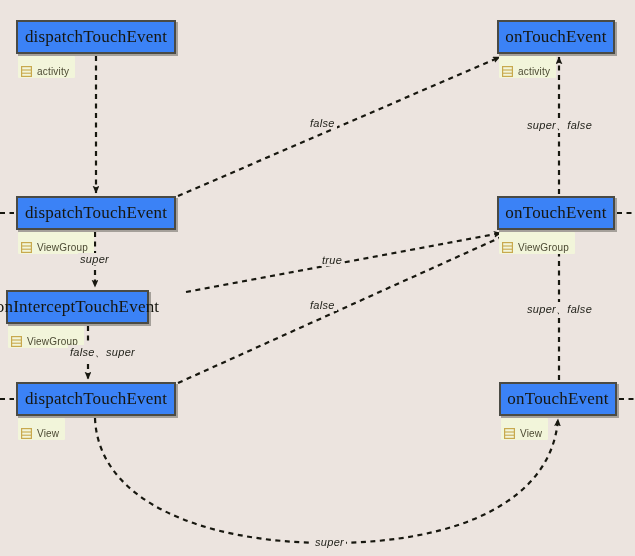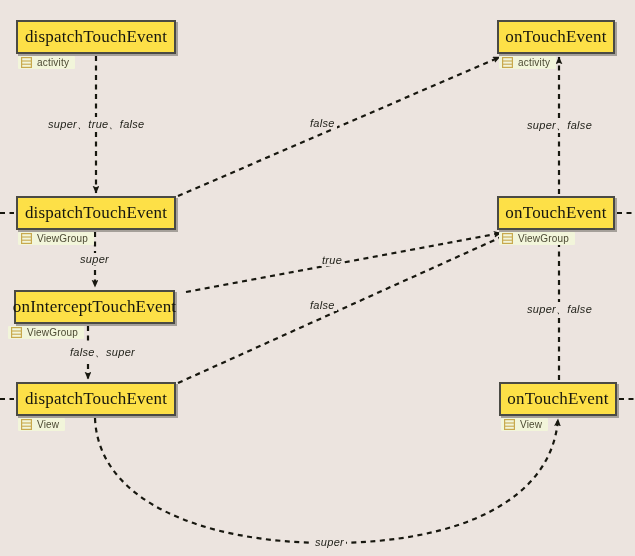--- a/index.html
+++ b/index.html
@@ -20,42 +20,42 @@
   #edge-layer {
     position: absolute;
     left: 0;
     top: 0;
     width: 635px;
     height: 556px;
   }
   .node {
     position: absolute;
     box-sizing: border-box;
-    background: #fde047;
+    background: #3b82f6;
     border: 2px solid #4a4a44;
     box-shadow: 2px 2px 0 rgba(80,78,70,0.45);
     display: flex;
     align-items: center;
     justify-content: center;
     z-index: 5;
   }
   .node-label {
     font-family: "Liberation Serif", serif;
     font-size: 17px;
     color: #16160f;
     letter-spacing: 0.2px;
     white-space: nowrap;
   }
   .badge {
     position: absolute;
     display: flex;
     align-items: center;
     gap: 5px;
     background: #f2f5da;
-    padding: 1px 6px 1px 3px;
+    padding: 10px 6px 1px 3px;
     z-index: 6;
     border-radius: 1px;
   }
   .badge-icon {
     width: 11px;
     height: 11px;
     display: block;
     flex: 0 0 auto;
   }
   .badge-text {
@@ -158,21 +158,21 @@
   </div>
   <div class="badge" style="left:499px; top:232px;">
     <svg class="badge-icon" viewBox="0 0 11 11">
       <rect x="0.6" y="0.6" width="9.8" height="9.8" fill="none" stroke="#c8a94e" stroke-width="1.2"></rect>
       <line x1="0.6" y1="4" x2="10.4" y2="4" stroke="#c8a94e" stroke-width="1.1"></line>
       <line x1="0.6" y1="7.2" x2="10.4" y2="7.2" stroke="#c8a94e" stroke-width="1.1"></line>
     </svg>
     <span class="badge-text">ViewGroup</span>
   </div>
 
-  <div class="node" style="left:6px; top:290px; width:161px; height:34px;margin-left:8px;">
+  <div class="node" style="left:6px; top:290px; width:143px; height:34px;">
     <span class="node-label">onInterceptTouchEvent</span>
   </div>
   <div class="badge" style="left:8px; top:326px;">
     <svg class="badge-icon" viewBox="0 0 11 11">
       <rect x="0.6" y="0.6" width="9.8" height="9.8" fill="none" stroke="#c8a94e" stroke-width="1.2"></rect>
       <line x1="0.6" y1="4" x2="10.4" y2="4" stroke="#c8a94e" stroke-width="1.1"></line>
       <line x1="0.6" y1="7.2" x2="10.4" y2="7.2" stroke="#c8a94e" stroke-width="1.1"></line>
     </svg>
     <span class="badge-text">ViewGroup</span>
   </div>
@@ -194,21 +194,20 @@
   </div>
   <div class="badge" style="left:501px; top:418px;">
     <svg class="badge-icon" viewBox="0 0 11 11">
       <rect x="0.6" y="0.6" width="9.8" height="9.8" fill="none" stroke="#c8a94e" stroke-width="1.2"></rect>
       <line x1="0.6" y1="4" x2="10.4" y2="4" stroke="#c8a94e" stroke-width="1.1"></line>
       <line x1="0.6" y1="7.2" x2="10.4" y2="7.2" stroke="#c8a94e" stroke-width="1.1"></line>
     </svg>
     <span class="badge-text">View</span>
   </div>
 
-  <div class="edge-label" style="left:46px; top:117px;">super、true、false</div>
 
   <div class="edge-label" style="left:308px; top:117px;">false</div>
 
   <div class="edge-label" style="left:525px; top:118px;">super、false</div>
 
   <div class="edge-label" style="left:78px; top:253px;">super</div>
 
   <div class="edge-label" style="left:320px; top:254px;">true</div>
 
   <div class="edge-label" style="left:308px; top:299px;">false</div>

